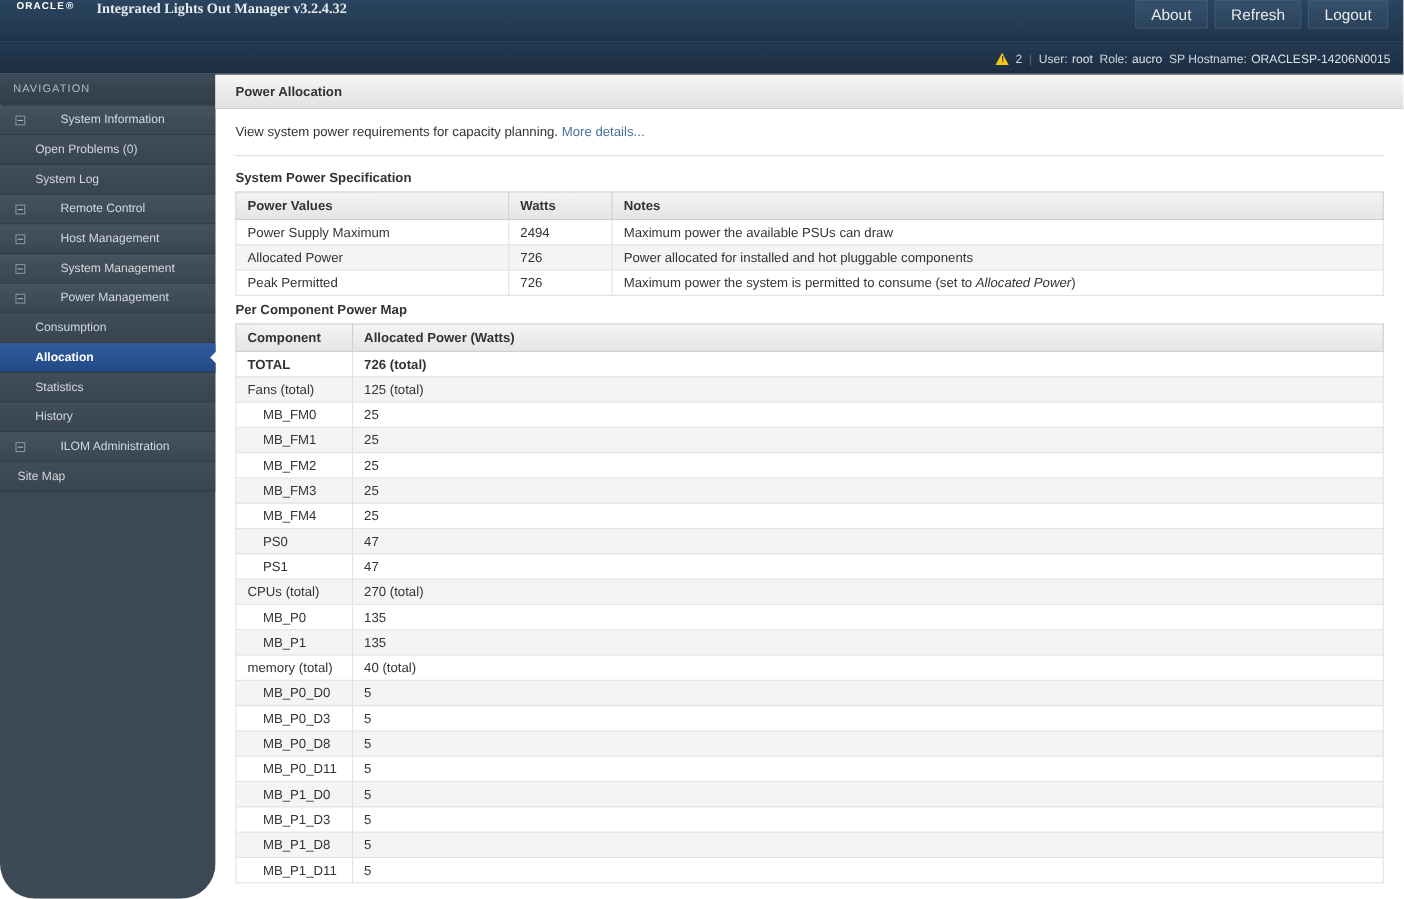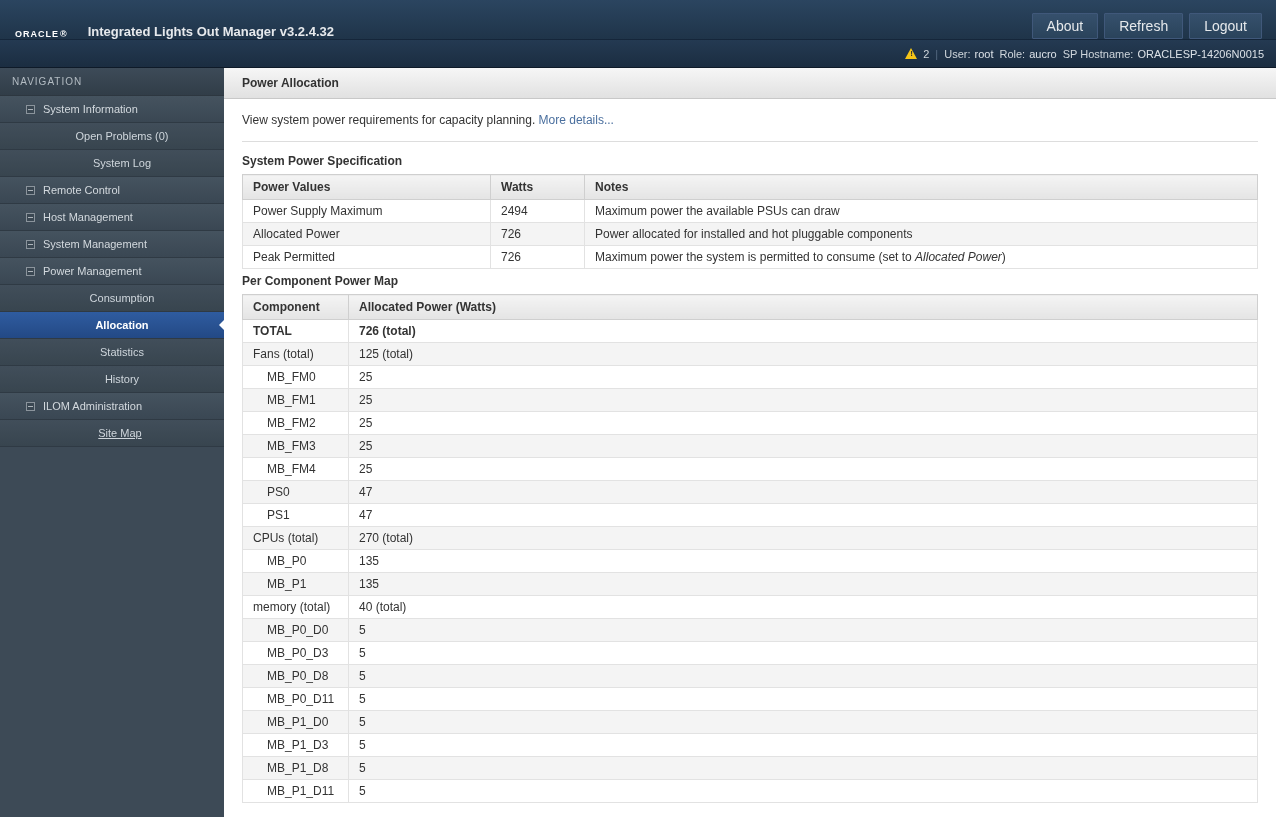--- a/index.html
+++ b/index.html
@@ -1,45 +1,45 @@
 <!DOCTYPE html>
 <html><head>
 <meta charset="utf-8">
 <style>
 * { box-sizing: border-box; margin: 0; padding: 0; }
 body { font-family: Arial, Helvetica, sans-serif; font-size: 12px; background: #fff; color: #333; }
 
 
-.header { background: linear-gradient(#2b4560, #1f3449); height: 40px; display: flex; align-items: flex-end; padding: 0 14px; border-bottom: 1px solid #15263a; }
+.header { background: linear-gradient(#2b4560, #1f3449); height: 40px; display: flex; align-items: flex-start; padding: 0 14px; border-bottom: 1px solid #15263a; }
 .oracle-logo { color: #fff; font-size: 18px; font-weight: bold; letter-spacing: 1px; font-family: Arial; display: flex; align-items: center; }
 .oracle-logo span { font-size: 9px; vertical-align: super; margin-left: 1px; }
-.header-title { color: #e6e9ec; margin-left: 20px; font-size: 13px; font-weight: bold; }
+.header-title { color: #e6e9ec; margin-left: 20px; font-size: 13px; font-weight: bold; font-family: Liberation Serif, serif; }
 .header-spacer { flex: 1; }
 .header-btn { background: linear-gradient(#36506c,#2a435b); color: #e6e9ec; border: 1px solid #40587a; padding: 4px 14px; margin-left: 6px; cursor: pointer; font-size: 14px; border-radius: 1px; }
 
 
 .subheader { background: linear-gradient(#243a52, #1b2d41); height: 28px; display: flex; align-items: center; justify-content: flex-end; padding: 0 12px; color: #cfd6dc; font-size: 11px; border-bottom: 1px solid #0e1a28; }
 .subheader .warn-icon { display: inline-flex; align-items: center; margin-right: 4px; }
 .warn-triangle { width: 0; height: 0; border-left: 6px solid transparent; border-right: 6px solid transparent; border-bottom: 11px solid #f5c518; position: relative; margin-right: 2px; }
 .warn-triangle::after { content: "!"; position: absolute; top: 1px; left: -1px; font-size: 8px; color: #333; font-weight: bold; }
 .subheader .sep { margin: 0 6px; color: #556a80; }
 .subheader .label { color: #cfd6dc; }
 .subheader .value { color: #dce2e8; margin-left: 4px; margin-right: 6px; }
 
 
 .body-wrap { display: flex; align-items: flex-start; }
 
 
-.sidebar { width: 224px; background: #3d4a56; flex-shrink: 0; min-height: 749px; }
+.sidebar { width: 196px; background: #3d4a56; flex-shrink: 0; min-height: 749px; border-radius: 32px; }
 .nav-title { background: linear-gradient(#3d4b58,#313d48); color: #b3bcc3; font-size: 10px; letter-spacing: 1px; padding: 8px 12px; border-bottom: 1px solid #2d3740; }
-.nav-item { display: flex; align-items: center; color: #d3d9de; padding: 7px 12px 7px 26px; background: linear-gradient(#45535f,#3a4753); border-bottom: 1px solid #2f3a44; cursor: pointer; font-size: 11px; }
+.nav-item { display: flex; align-items: center; color: #d3d9de; padding: 7px 12px 7px 14px; background: linear-gradient(#45535f,#3a4753); border-bottom: 1px solid #2f3a44; cursor: pointer; font-size: 11px; gap: 24px; }
 .nav-item .tree-box { width: 9px; height: 9px; border: 1px solid #8b949c; background: #3a4752; margin-right: 8px; flex-shrink: 0; position: relative; }
 .nav-item .tree-box::before { content: ""; position: absolute; top: 3px; left: 1px; width: 5px; height: 1px; background: #aeb5bb; }
 .nav-item .tree-box::after { content: ""; position: absolute; }
-.nav-sub { padding: 7px 12px 7px 32px; color: #cfd6dc; background: linear-gradient(#414e5a,#38454f); border-bottom: 1px solid #2f3a44; cursor: pointer; font-size: 11px; text-align: center; }
+.nav-sub { padding: 7px 12px 7px 32px; color: #cfd6dc; background: linear-gradient(#414e5a,#38454f); border-bottom: 1px solid #2f3a44; cursor: pointer; font-size: 11px; }
 .nav-sub.active { background: linear-gradient(#2f5ca0,#234985); color: #fff; font-weight: bold; position: relative; }
 .nav-sub.active::after { content: ""; position: absolute; right: -1px; top: 50%; margin-top: -6px; border-top: 6px solid transparent; border-bottom: 6px solid transparent; border-right: 6px solid #fff; }
 
 
 .main { flex: 1; background: #fff; }
 .page-title-bar { background: linear-gradient(#f6f6f6,#e1e1e1); border-bottom: 1px solid #c8c8c8; padding: 8px 18px; font-weight: bold; font-size: 12px; color: #333; }
 .content { padding: 14px 18px 0 18px; }
 .intro { color: #333; font-size: 12px; margin-bottom: 14px; }
 .intro a { color: #4a6f9e; text-decoration: none; cursor: pointer; }
 .hr { height: 1px; background: #ddd; margin-bottom: 12px; }
@@ -116,21 +116,21 @@
         <span>Power Management</span>
       </div>
     <div class="nav-sub">Consumption</div>
     <div class="nav-sub active">Allocation</div>
     <div class="nav-sub">Statistics</div>
     <div class="nav-sub">History</div>
     <div class="nav-item">
         <span class="tree-box"></span>
         <span>ILOM Administration</span>
       </div>
-    <div class="nav-sub" style="padding-left:28px;text-decoration:underline;">Site Map</div>
+    <div class="nav-sub" style="padding-left:16px;">Site Map</div>
   </div>
 
   <div class="main">
     <div class="page-title-bar">Power Allocation</div>
     <div class="content">
       <div class="intro">
         <span>View system power requirements for capacity planning. </span><a>More details...</a>
       </div>
       <div class="hr"></div>
 

